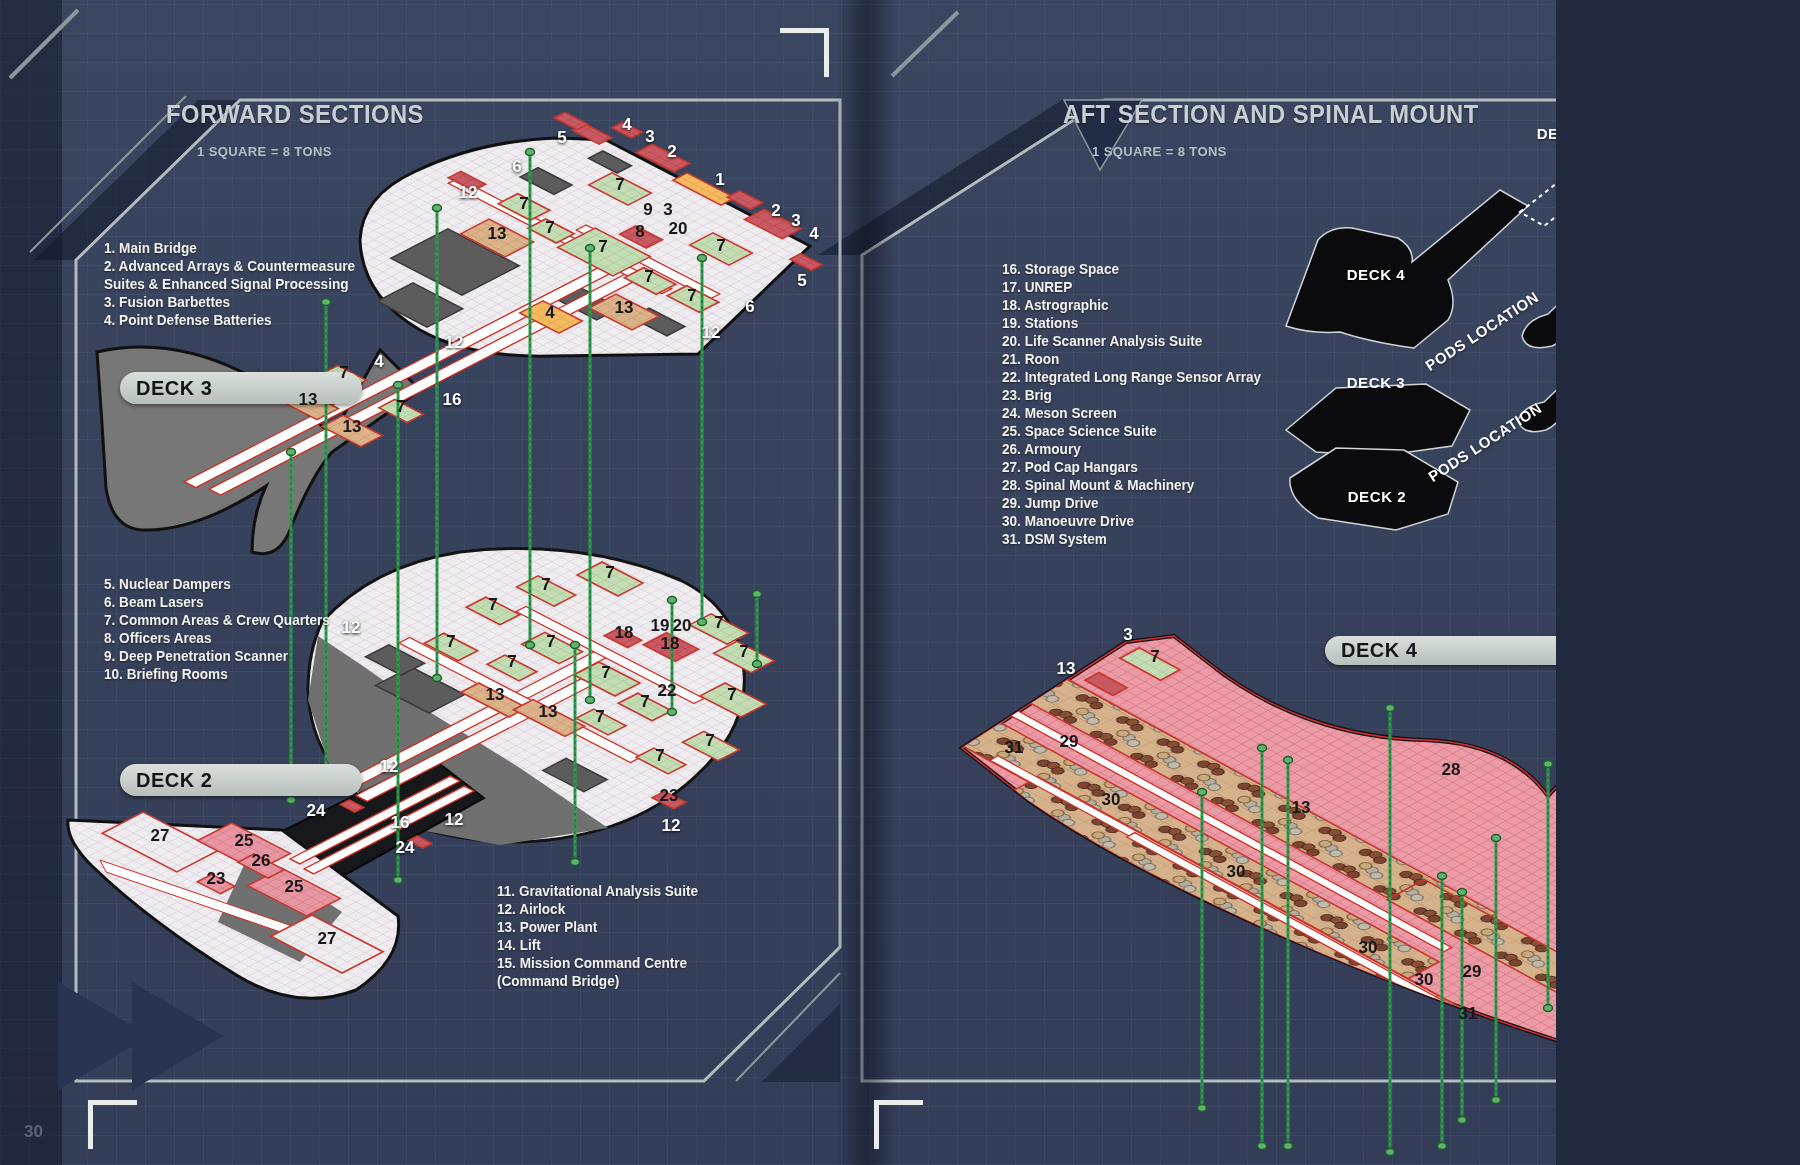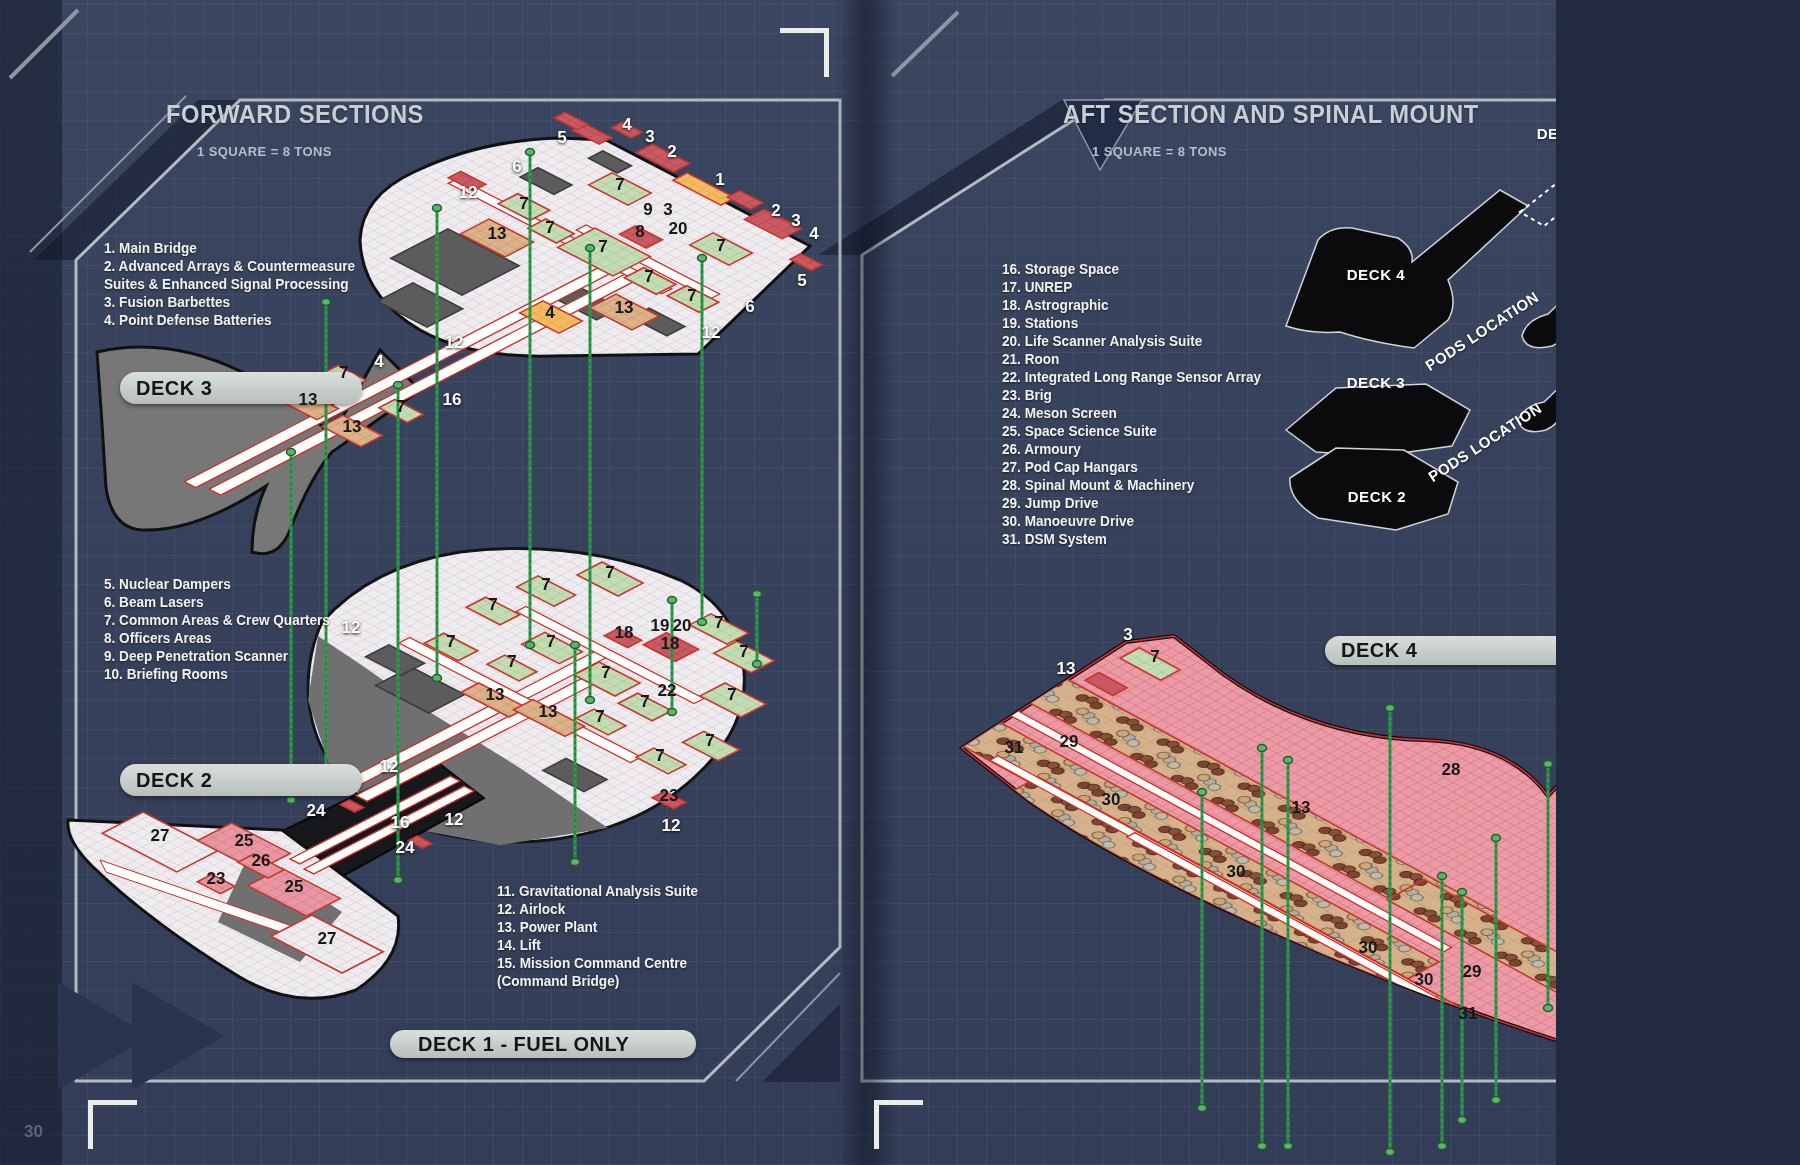--- a/index.html
+++ b/index.html
@@ -325,23 +325,20 @@
       <div class="lg-item">15. Mission Command Centre</div>
       <div class="lg-item">(Command Bridge)</div>
     </div>
 
   <div class="pill" style="left:120px;top:372px;width:226px;height:32px">
       <span>DECK 3</span>
     </div>
   <div class="pill" style="left:120px;top:764px;width:226px;height:32px">
       <span>DECK 2</span>
     </div>
-  <div class="pill pill-center" style="left:390px;top:1030px;width:278px;height:28px">
-      <span>DECK 1 - FUEL ONLY</span>
-    </div>
 
   <div class="ptitle" style="left:1063px;top:100px">AFT SECTION AND SPINAL MOUNT</div>
   <div class="pscale" style="left:1092px;top:144px">1 SQUARE = 8 TONS</div>
   <div class="legend" style="left:1002px;top:260px">
       <div class="lg-item">16. Storage Space</div>
       <div class="lg-item">17. UNREP</div>
       <div class="lg-item">18. Astrographic</div>
       <div class="lg-item">19. Stations</div>
       <div class="lg-item">20. Life Scanner Analysis Suite</div>
       <div class="lg-item">21. Roon</div>

